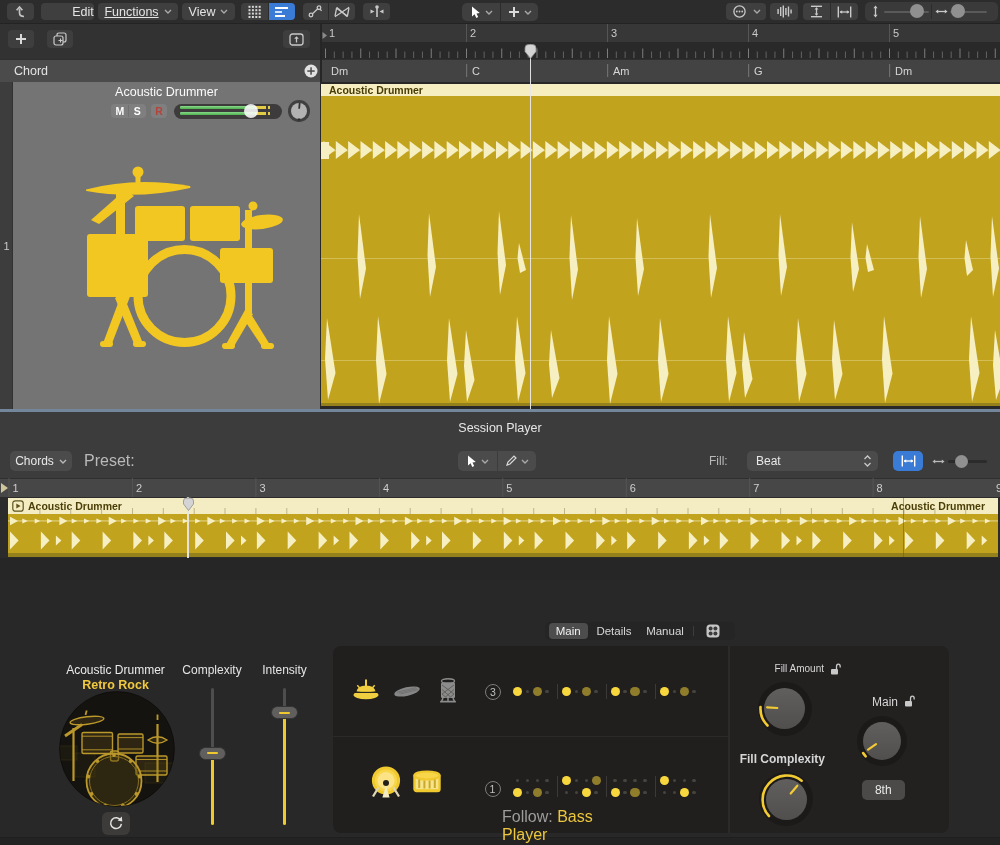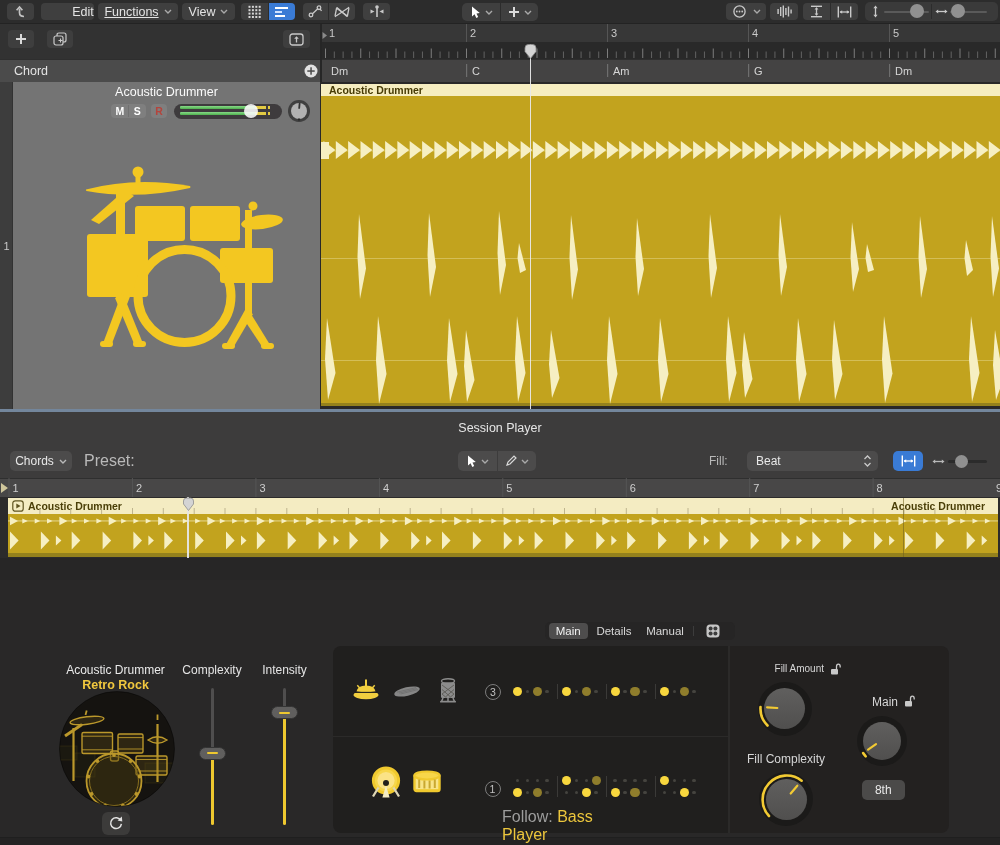--- a/index.html
+++ b/index.html
@@ -825,21 +825,21 @@
 <div style="position:absolute;left:744px;top:663px;width:80px;height:13px;color:#d6d6d6;font-size:10px;text-align:right;">Fill Amount</div>
 <svg width="11" height="12" viewBox="0 0 11 12" style="position:absolute;left:830px;top:662.5px;">
       <rect x="1" y="6" width="7" height="5.5" rx="1" fill="#c9c9c9"></rect>
       <path d="M6.5 6 L6.5 3.5 Q6.5 1.2 8.4 1.2 Q10.2 1.2 10.2 3.5 L10.2 4.5" fill="none" stroke="#c9c9c9" stroke-width="1.3"></path>
     </svg>
 <div style="position:absolute;left:830px;top:695px;width:68px;height:13px;color:#d6d6d6;font-size:12px;text-align:right;">Main</div>
 <svg width="11" height="12" viewBox="0 0 11 12" style="position:absolute;left:904px;top:694.5px;">
       <rect x="1" y="6" width="7" height="5.5" rx="1" fill="#c9c9c9"></rect>
       <path d="M6.5 6 L6.5 3.5 Q6.5 1.2 8.4 1.2 Q10.2 1.2 10.2 3.5 L10.2 4.5" fill="none" stroke="#c9c9c9" stroke-width="1.3"></path>
     </svg>
-<div style="position:absolute;left:730px;top:751.5px;width:95px;height:13px;color:#d6d6d6;font-size:12px;text-align:right;">Fill Complexity</div>
+<div style="position:absolute;left:730px;top:751.5px;width:95px;height:13px;color:#d6d6d6;font-size:12px;text-align:right;font-weight:bold;">Fill Complexity</div>
 <div style="position:absolute;left:757.5px;top:681.5px;width:54px;height:54px;background:#1b1a19;border-radius:50%;"></div>
     <div style="position:absolute;left:764.0px;top:688.0px;width:41.0px;height:41.0px;background:linear-gradient(#605f5e,#504f4e);border-radius:50%;"></div>
     <svg width="1000" height="845" viewBox="0 0 1000 845" style="position:absolute;left:0;top:0;pointer-events:none;">
       <path d="M767.5 725.5 A24.1 24.1 0 0 1 760.5 707.0" fill="none" stroke="#f2ca33" stroke-width="2.6" stroke-linecap="round"></path>
       <path d="M777.3 708.0 L767.1 707.4" stroke="#f2ca33" stroke-width="2.2" stroke-linecap="round"></path>
     </svg>
 <div style="position:absolute;left:856.5px;top:715.5px;width:50px;height:50px;background:#1b1a19;border-radius:50%;"></div>
     <div style="position:absolute;left:862.5px;top:721.5px;width:38px;height:38px;background:linear-gradient(#605f5e,#504f4e);border-radius:50%;"></div>
     <svg width="1000" height="845" viewBox="0 0 1000 845" style="position:absolute;left:0;top:0;pointer-events:none;">
       <path d="M865.7 756.3 A22.3 22.3 0 0 1 863.1 753.0" fill="none" stroke="#f2ca33" stroke-width="2.6" stroke-linecap="round"></path>

